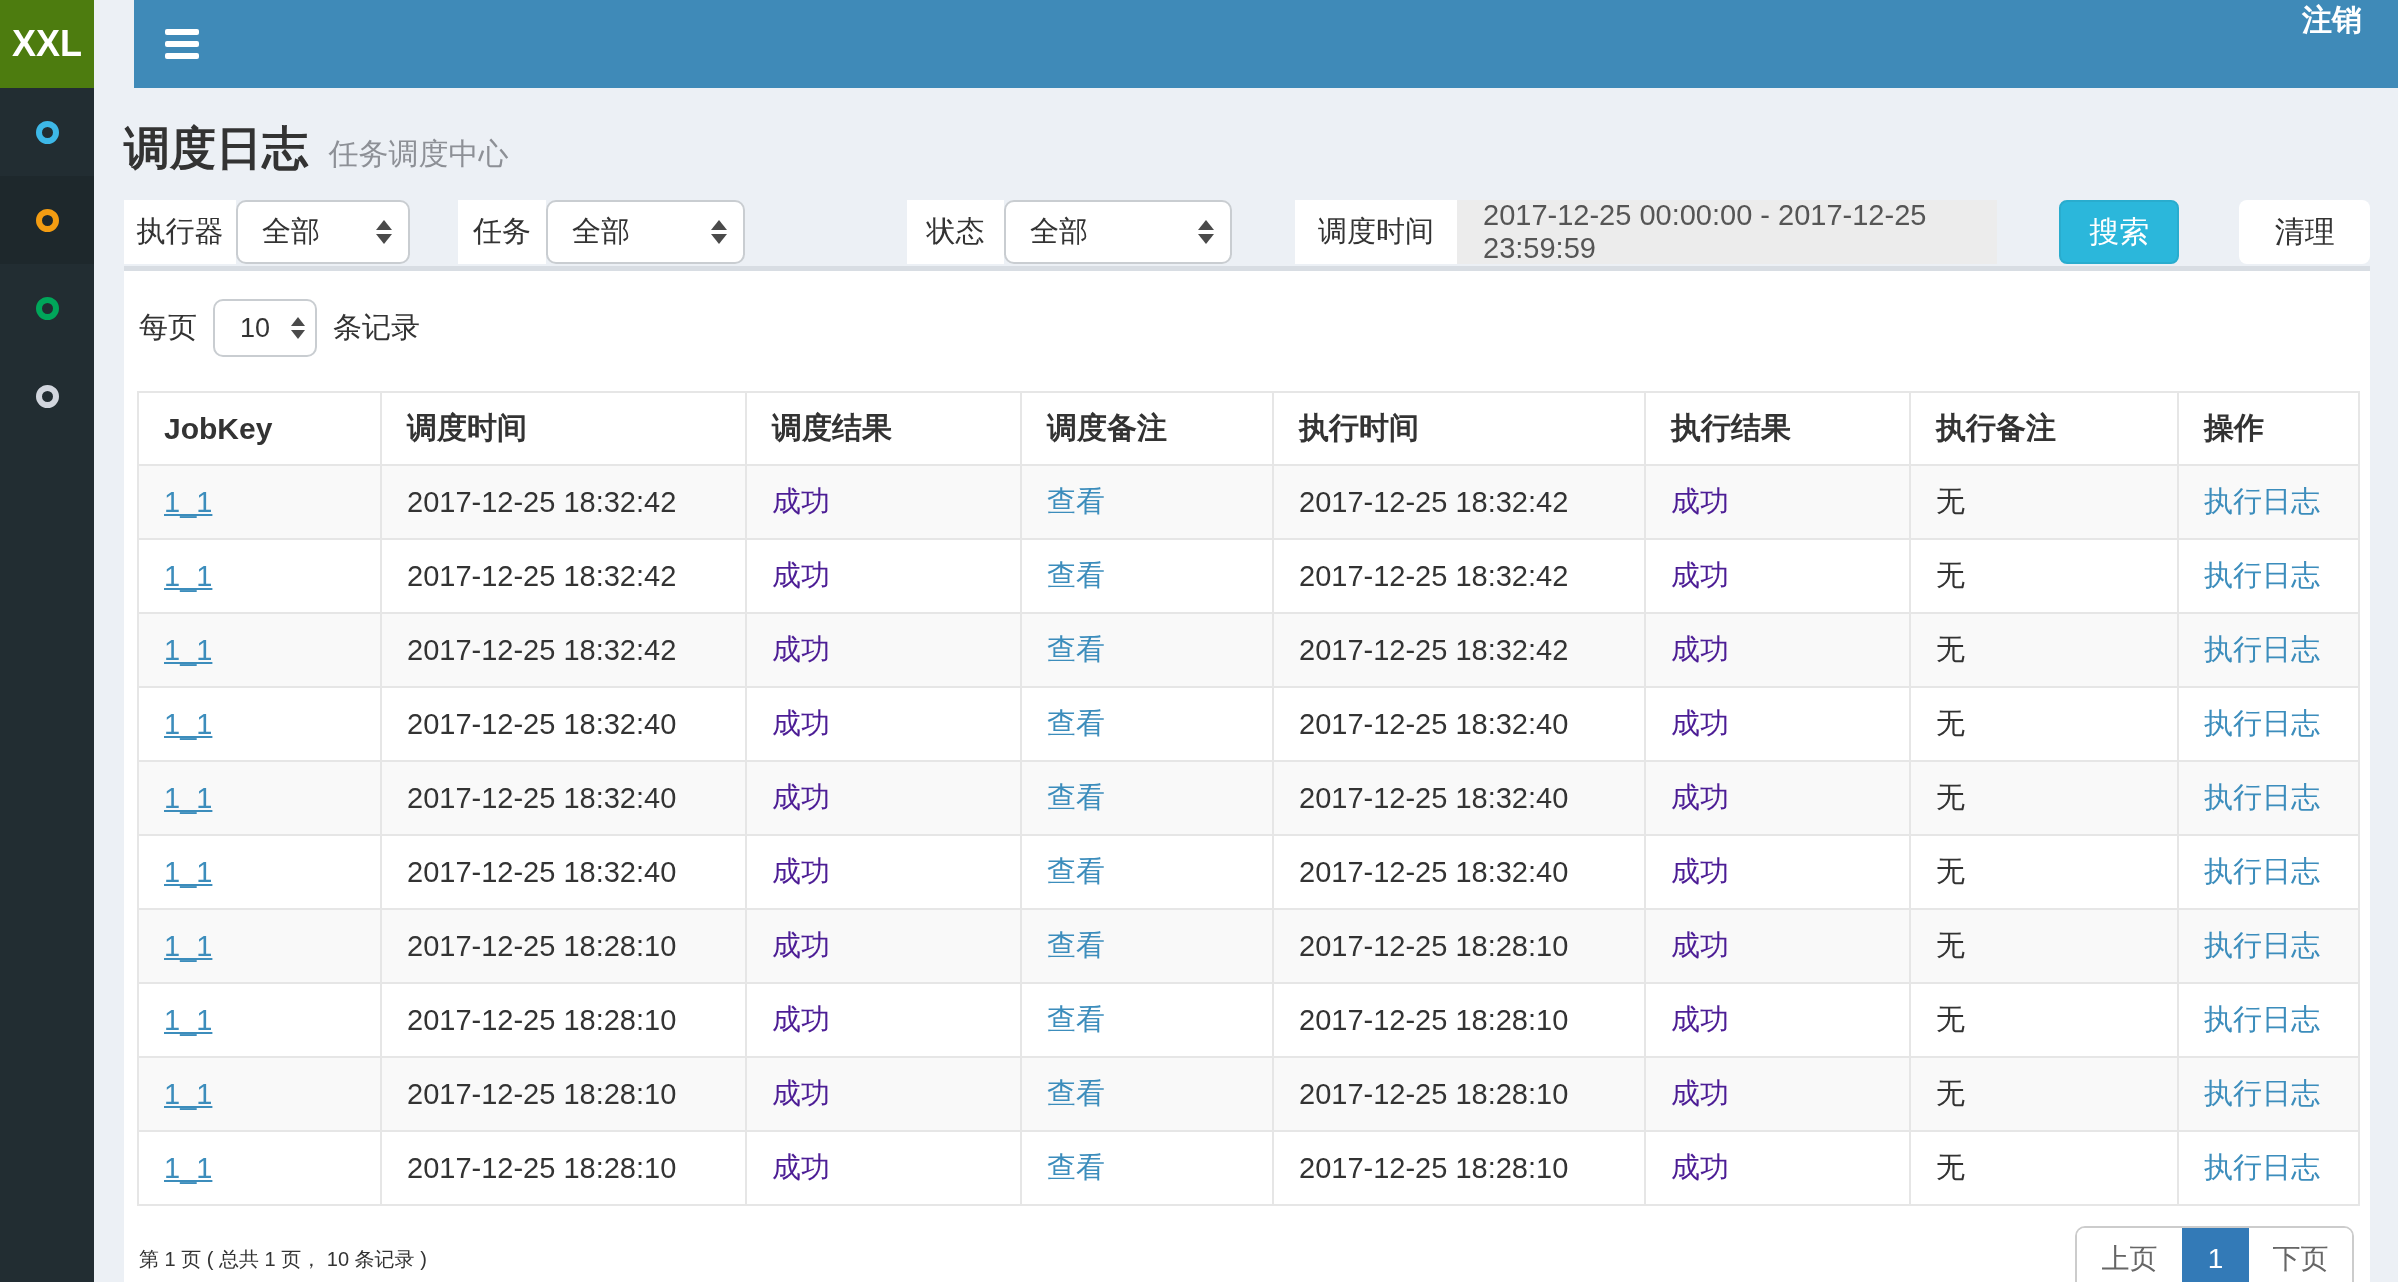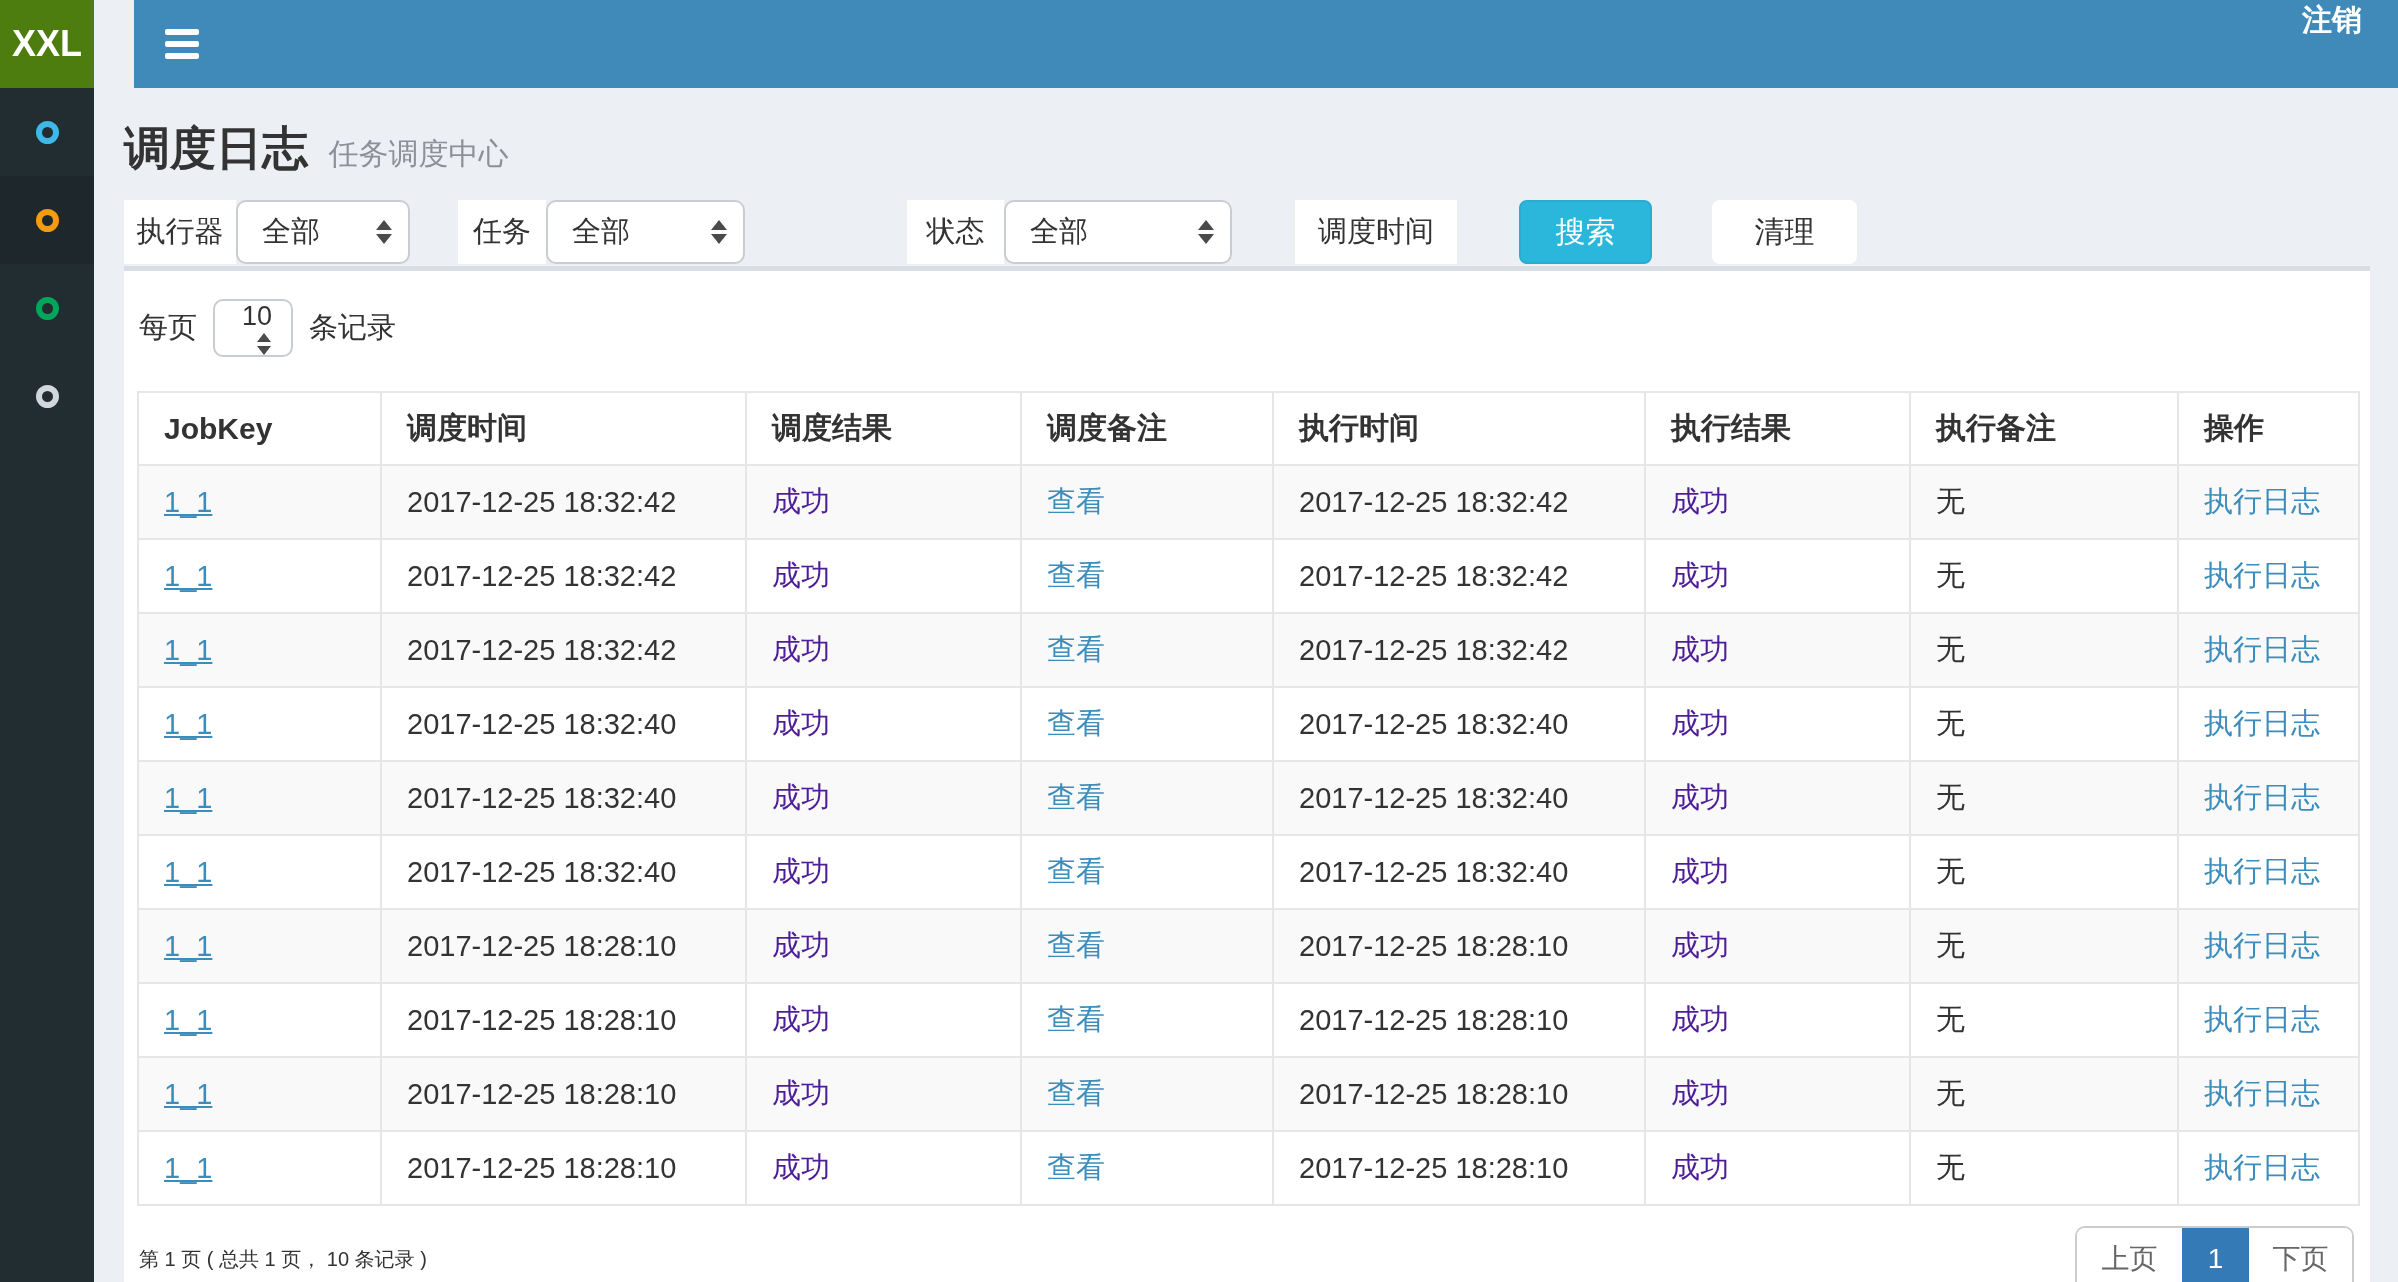--- a/index.html
+++ b/index.html
@@ -81,22 +81,22 @@
   .btn-clear { margin-left:60px; }
 
   
   .box {
     margin-top:2px; background:#fff; border-top:5px solid #d8dde3;
     min-height:1011px; padding:14px 14px 0 13px;
   }
 
   .pagesize-row { display:flex; align-items:center; font-size:29px; color:#333; margin:14px 0 0 2px; height:58px; }
   .pagesize-select {
-    width:80px; height:58px; border:2px solid #c9cdd1; border-radius:10px; background:#fff;
-    display:flex; align-items:center; padding:0 10px 0 18px; font-size:27px; margin:0 16px; cursor:pointer;flex-direction:column;
+    width:104px; height:58px; border:2px solid #c9cdd1; border-radius:10px; background:#fff;
+    display:flex; align-items:center; padding:0 10px 0 18px; font-size:27px; margin:0 16px; cursor:pointer;
   }
   .pagesize-select .val { flex:1; text-align:center; }
   .pagesize-select .tri-up{ border-left-width:7px;border-right-width:7px;border-bottom-width:9px; }
   .pagesize-select .tri-down{ border-left-width:7px;border-right-width:7px;border-top-width:9px; }
 
   
   table { border-collapse:collapse; table-layout:fixed; width:100%; margin-top:34px; }
   th, td { border:2px solid #e6e6e6; text-align:left; padding-left:25px; overflow:hidden; white-space:nowrap; }
   th { height:73px; font-size:30px; font-weight:bold; color:#333; background:#fff; }
   td { height:74px; font-size:29px; color:#333; }
@@ -188,20 +188,21 @@
         <span class="val">全部</span>
         <span class="arrows">
             <span class="tri-up"></span>
             <span class="tri-down"></span>
           </span>
       </div>
     </div>
 
     <div class="fgroup g4">
       <div class="flabel">调度时间</div>
+      <div class="finput">2017-12-25 00:00:00 - 2017-12-25 23:59:59</div>
     </div>
 
     <div class="btn btn-search">搜索</div>
     <div class="btn btn-clear">清理</div>
   </div>
 
   <div class="box">
 
     <div class="pagesize-row">
       <span>每页</span>

